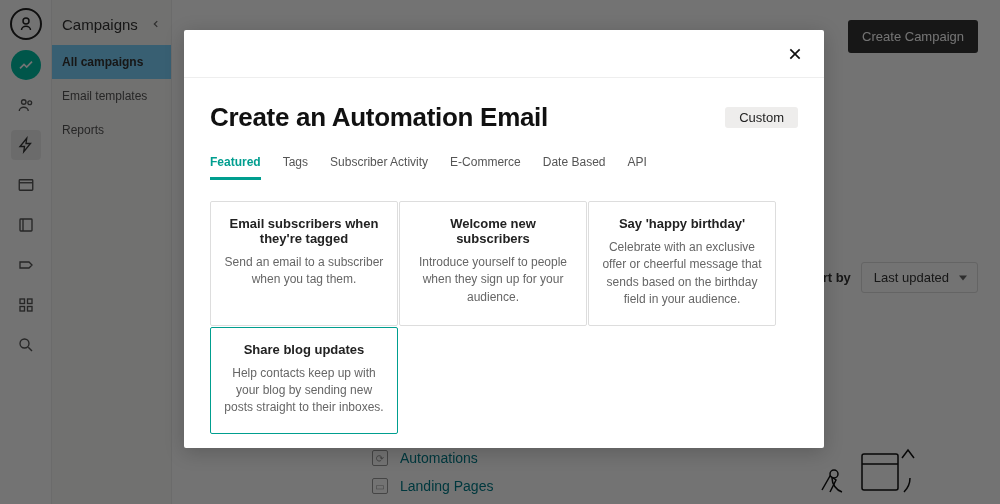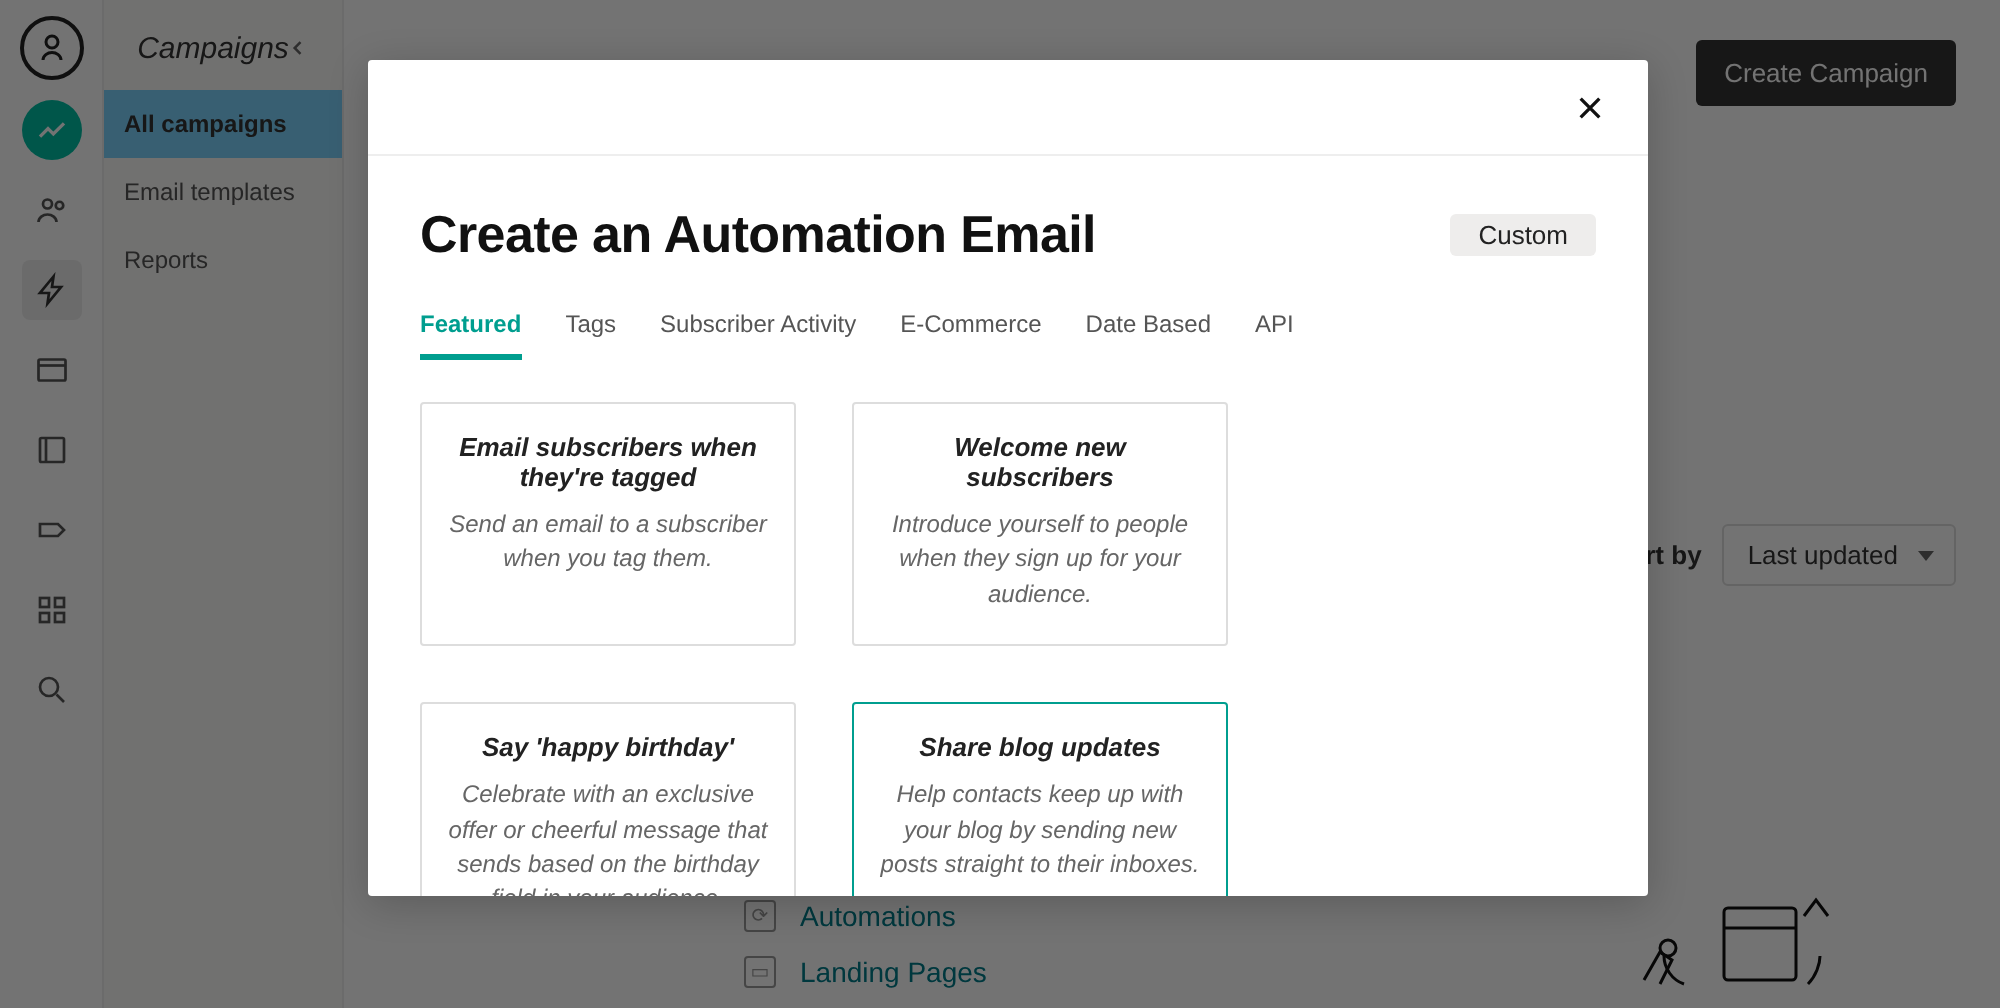--- a/index.html
+++ b/index.html
@@ -10,21 +10,21 @@
   
   .rail { width: 52px; background: #fff; border-right: 1px solid #eee; display: flex; flex-direction: column; align-items: center; padding-top: 8px; gap: 10px; }
   .rail .logo { width: 32px; height: 32px; border: 2px solid #222; border-radius: 50%; display:flex; align-items:center; justify-content:center; font-size: 16px; }
   .rail .circle-accent { width: 30px; height: 30px; border-radius: 50%; background: #00bfa5; display:flex; align-items:center; justify-content:center; }
   .rail .circle-accent svg { stroke: #fff; }
   .rail .icn { width: 30px; height: 30px; display:flex; align-items:center; justify-content:center; color: #555; border-radius: 4px; }
   .rail .icn.active { background: #eee; }
 
   
   .sidebar { width: 120px; background: #fbfaf8; border-right: 1px solid #eee; padding-top: 8px; position: relative; }
-  .sidebar .hdr { display:flex; align-items:center; justify-content:center; padding: 8px 10px 12px 10px; font-style: italic; }
+  .sidebar .hdr { display:flex; align-items:center; justify-content:space-between; padding: 8px 10px 12px 10px; }
   .sidebar .hdr-title { font-size: 15px; font-weight: 500; color: #333; }
   .sidebar .collapse { font-size: 13px; color: #666; }
   .sidebar .item { padding: 10px 10px; font-size: 12px; color: #555; cursor: pointer; }
   .sidebar .item.active { background: #7dd3fc; font-weight: 600; color: #333; }
 
   
   .main { flex: 1; padding: 20px 22px; position: relative; }
   .topbar { display:flex; justify-content:flex-end; }
   .create-btn { background: #333; color: #fff; border: none; border-radius: 3px; padding: 9px 14px; font-size: 13px; font-weight: 500; cursor: pointer; }
   .sortbar { position: absolute; right: 22px; top: 262px; display:flex; align-items:center; gap: 10px; }
@@ -49,21 +49,21 @@
   .modal-close { width: 22px; height: 22px; cursor:pointer; display:flex; align-items:center; justify-content:center; }
   .modal-body { padding: 24px 26px; flex:1; overflow:auto; }
   .title-row { display:flex; align-items:center; justify-content:space-between; margin-bottom: 22px; }
   .modal-title { font-size: 26px; font-weight: 600; color: #111; letter-spacing: -0.3px; }
   .custom-btn { background: #eeedec; border: none; border-radius: 3px; padding: 3px 14px; font-size: 13px; font-weight: 500; color: #222; cursor:pointer; }
 
   .tabs { display:flex; gap: 22px; border-bottom: 1px solid transparent; margin-bottom: 20px; }
   .tab { font-size: 12px; font-weight: 500; color: #555; padding-bottom: 8px; cursor:pointer; }
   .tab.active { color: #009e8f; border-bottom: 3px solid #009e8f; font-weight: 700; }
 
-  .cards { display:flex; flex-wrap:wrap; gap: 28px; font-style: italic; }
+  .cards { display:flex; flex-wrap:wrap; gap: 1px; }
   .card { width: 188px; border: 1px solid #ddd; border-radius: 2px; padding: 14px 12px 16px; text-align:center; cursor:pointer; }
   .card.selected { border-color: #009e8f; }
   .card-title { font-size: 13px; font-weight: 700; color: #222; margin-bottom: 8px; }
   .card-desc { font-size: 12px; color: #666; line-height: 1.45; }
 </style>
 </head>
 <body>
 
 <div class="app">
 

